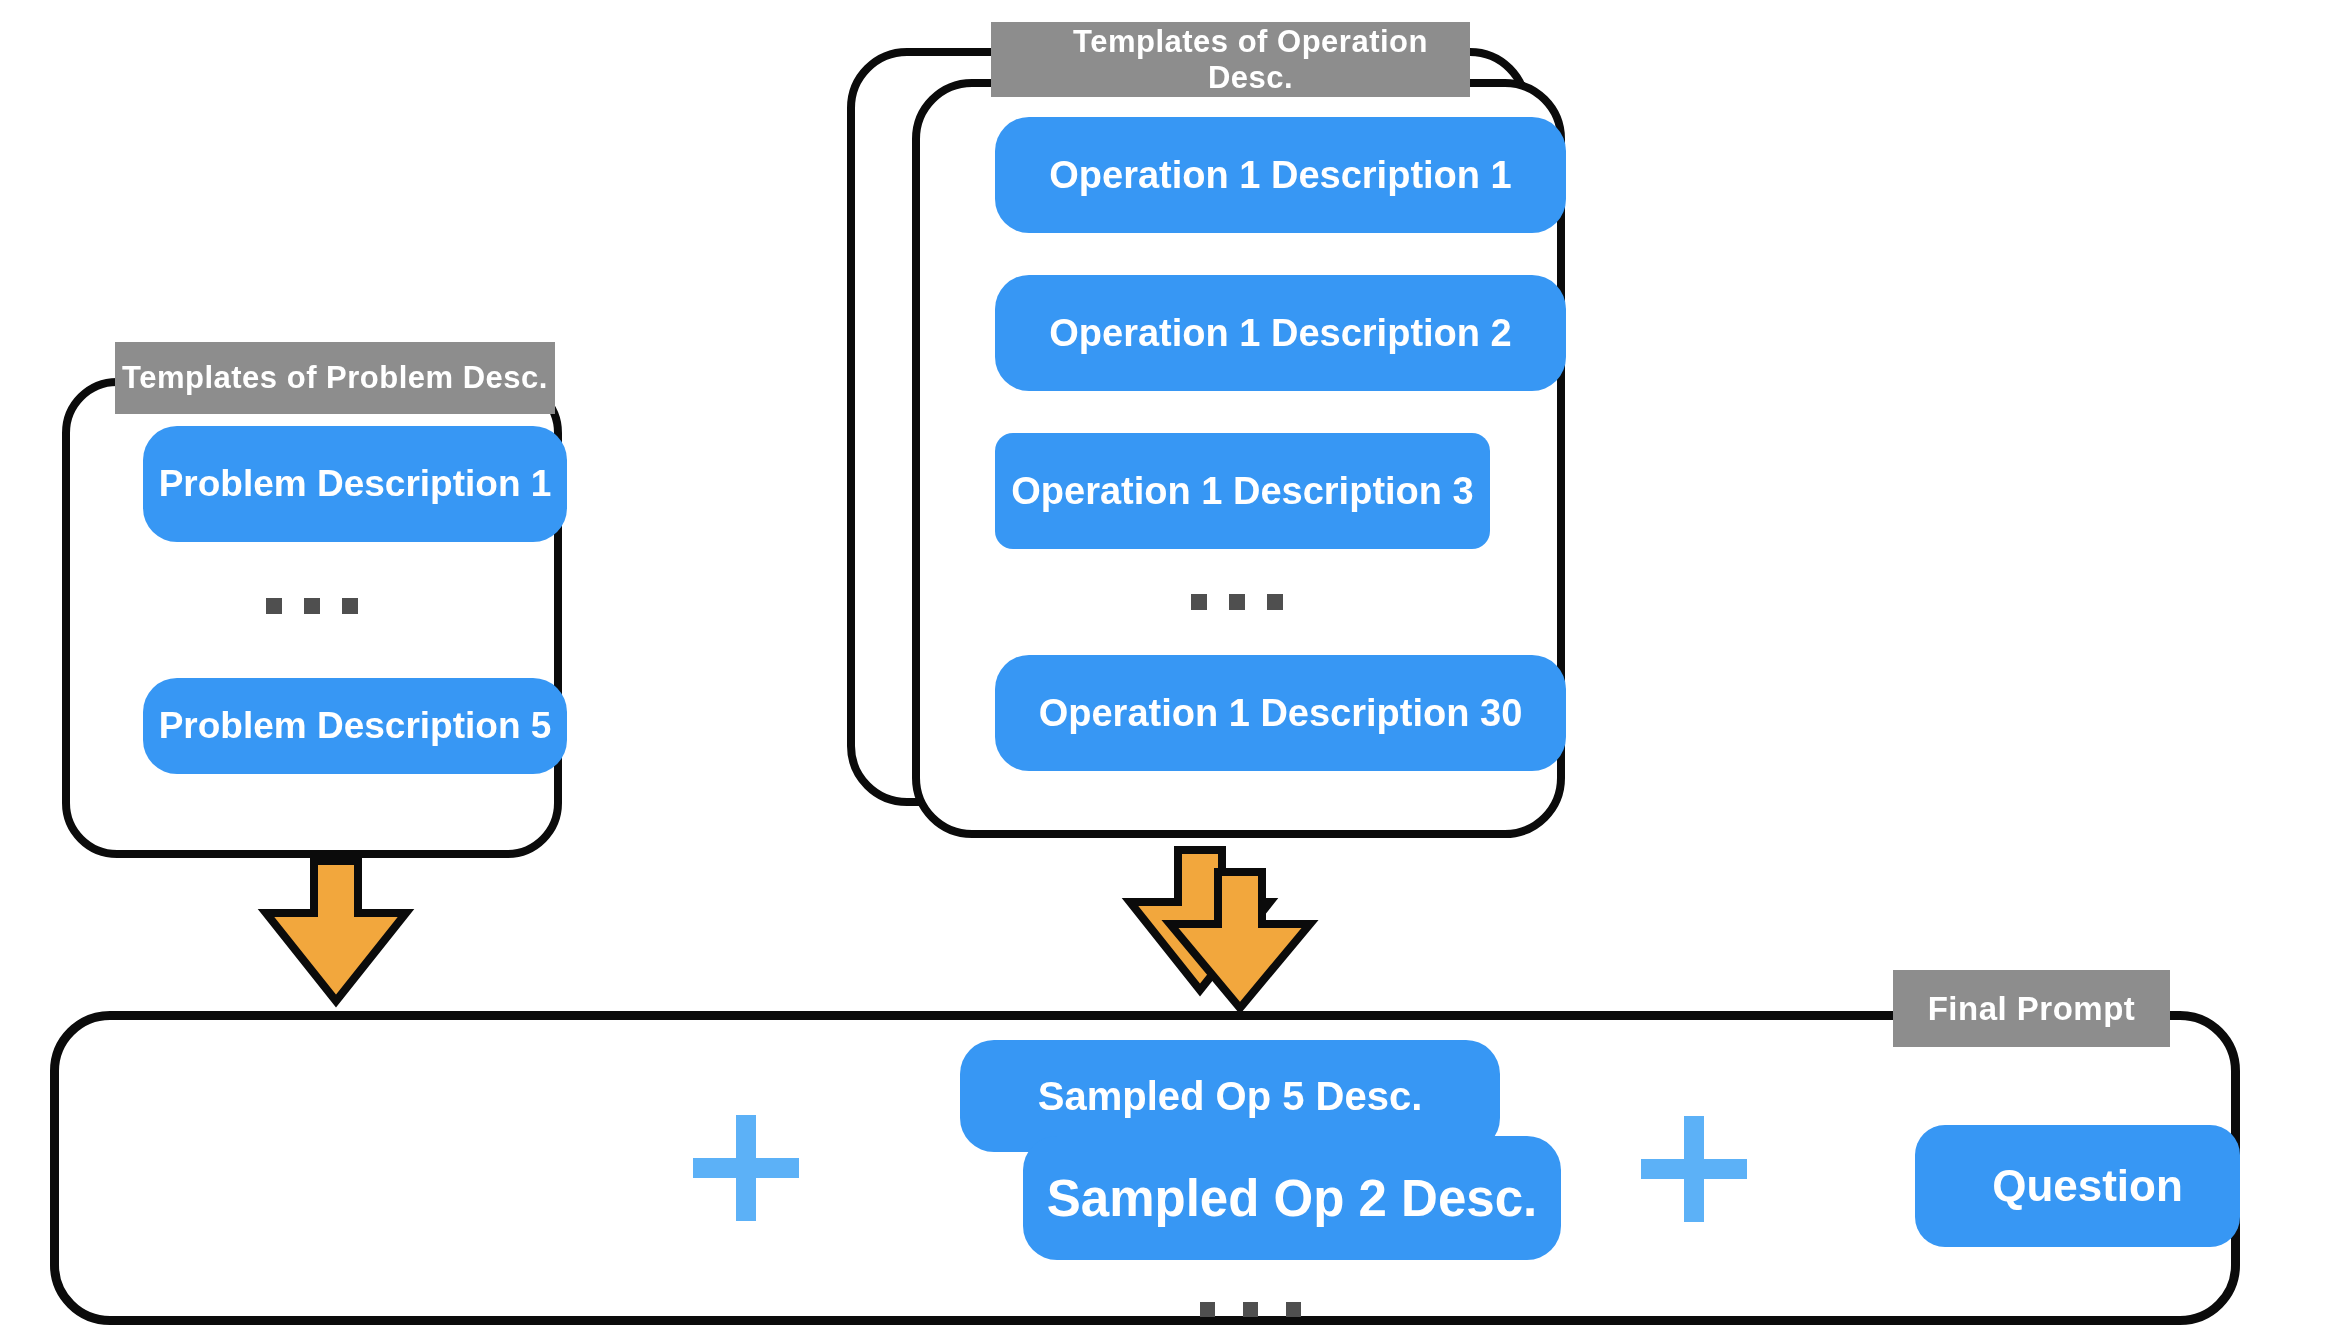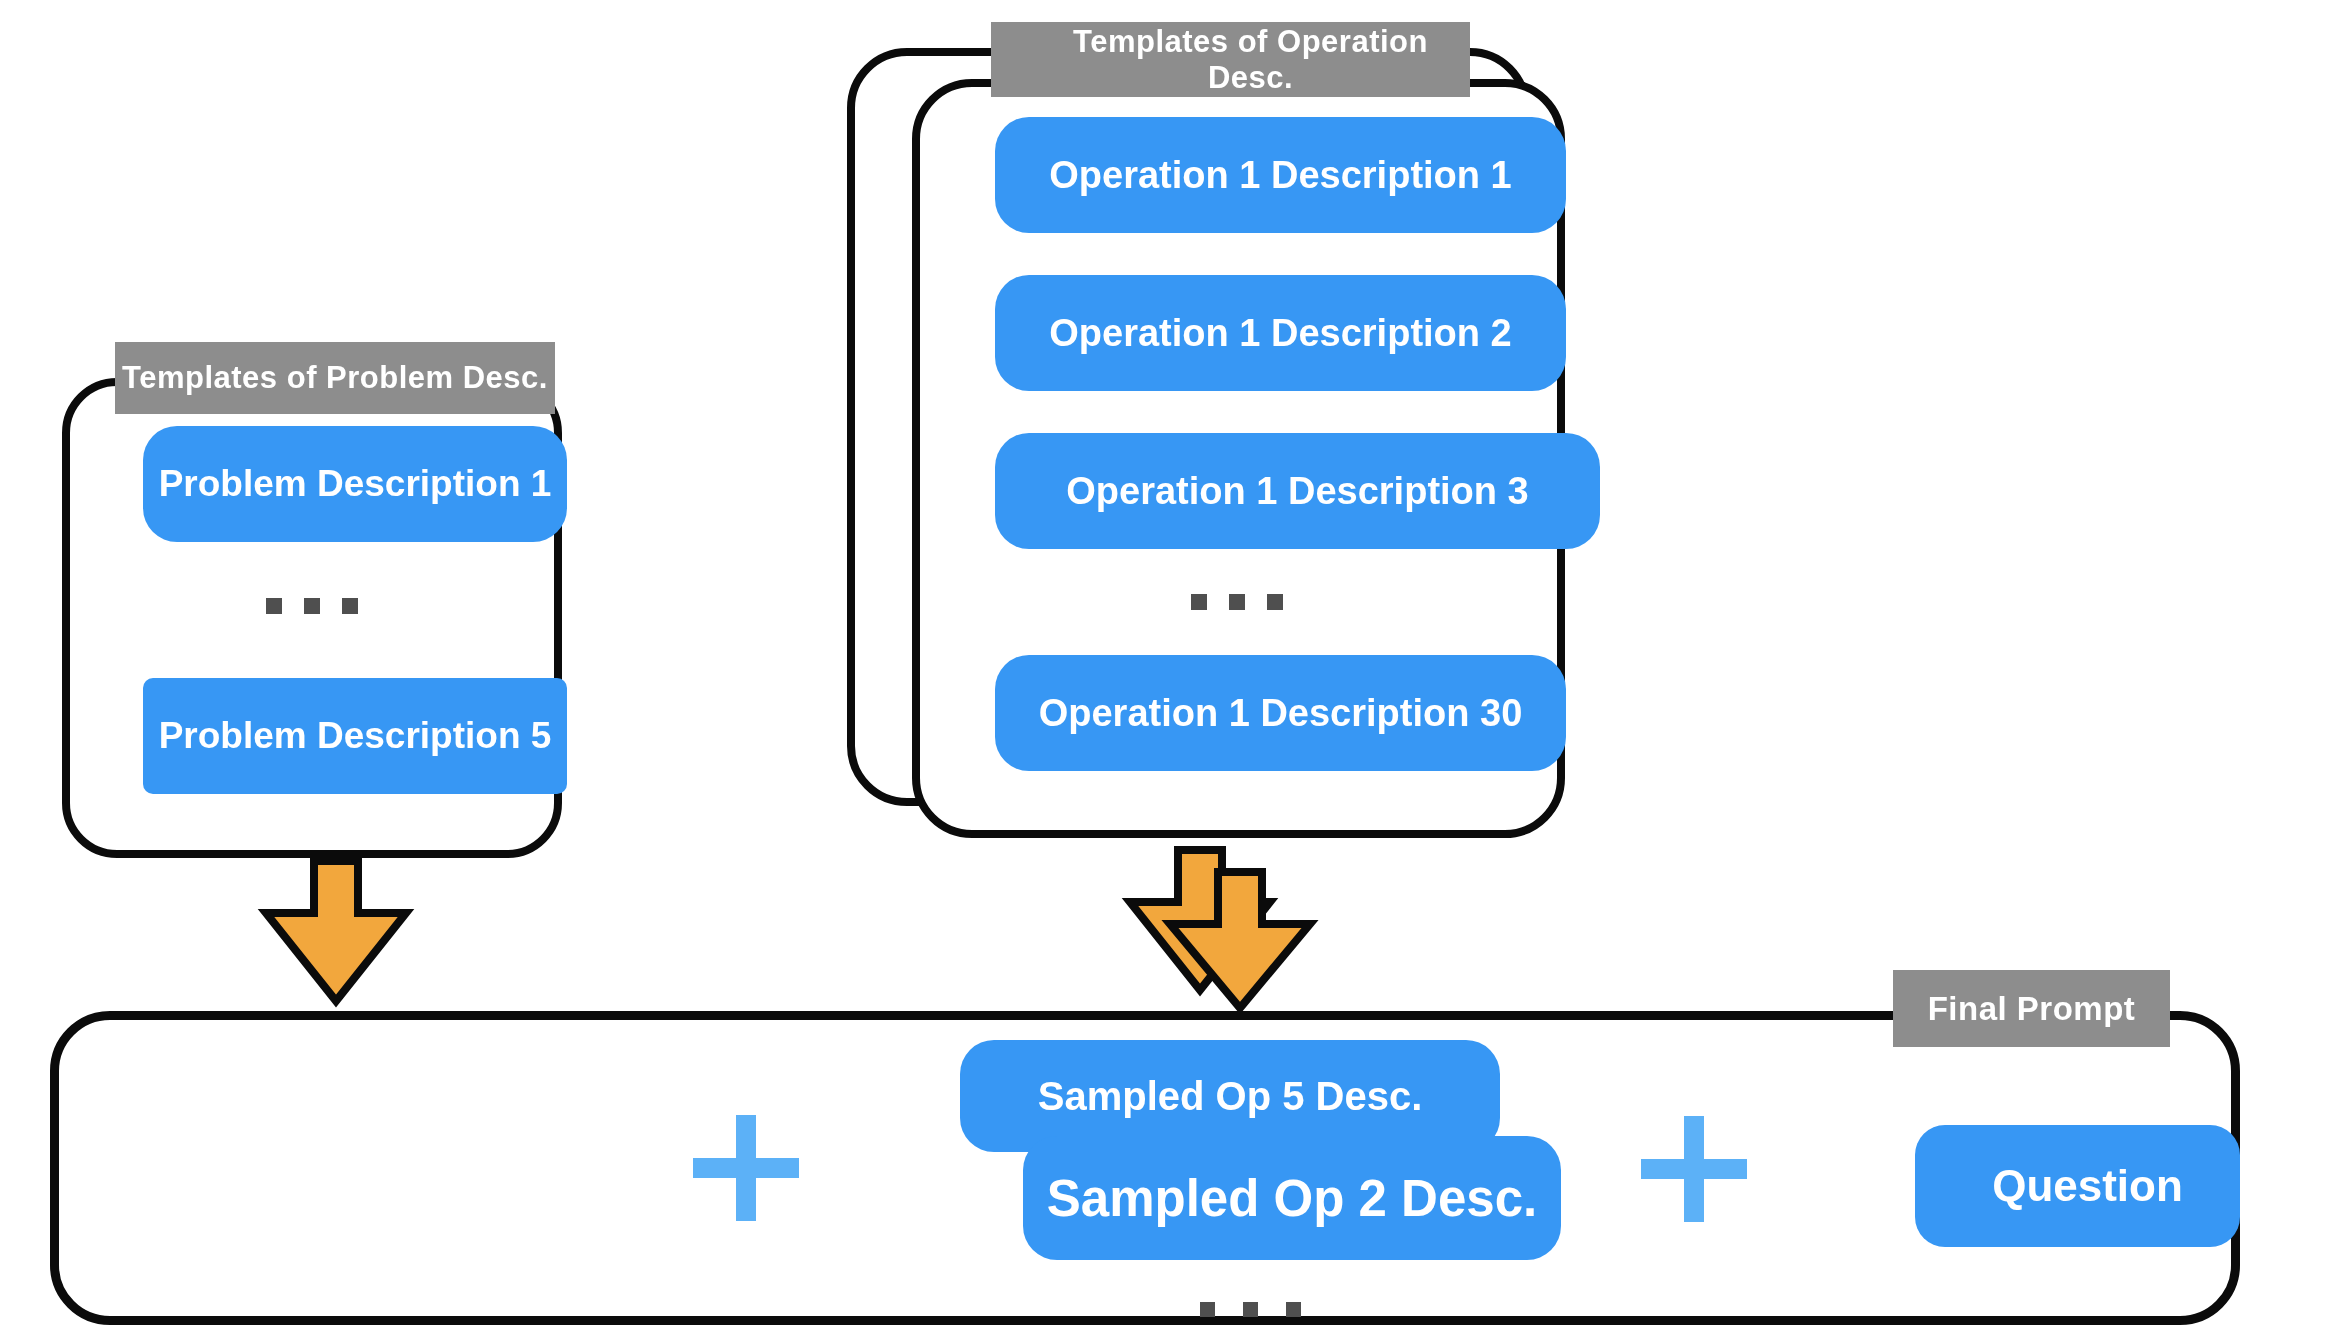--- a/index.html
+++ b/index.html
@@ -71,39 +71,39 @@
   <div class="abs tag" style="left:115px;top:342px;width:440px;height:72px;font-size:31px;">Templates of Problem Desc.</div>
 
   <div class="abs pill" style="left:100px;top:426px;width:424px;height:116px;font-size:37px;">Problem Description 1</div>
 
   <div class="abs dots dots-lg" style="left:266px;top:598px;">
       <i></i>
       <i></i>
       <i></i>
     </div>
 
-  <div class="abs pill" style="left:100px;top:678px;width:424px;height:116px;font-size:37px;border-radius:10px;">Problem Description 5</div>
+  <div class="abs pill" style="left:100px;top:678px;width:424px;height:96px;font-size:37px;">Problem Description 5</div>
 
   <div class="abs" style="left:256px;top:849px;width:160px;height:160px;">
     <svg width="160" height="160" viewBox="0 0 160 160">
       <polygon points="58,12 102,12 102,64 150,64 80,152 10,64 58,64" fill="var(--orange)" stroke="var(--ink)" stroke-width="8" stroke-linejoin="miter"></polygon>
     </svg>
   </div>
 
   <div class="abs frame" style="left:847px;top:48px;width:683px;height:758px;border-radius:60px;"></div>
 
   <div class="abs frame" style="left:912px;top:79px;width:653px;height:759px;border-radius:60px;"></div>
 
   <div class="abs tag" style="left:991px;top:22px;width:479px;height:75px;font-size:31px;padding-left:40px;">Templates of Operation Desc.</div>
 
   <div class="abs pill" style="left:952px;top:117px;width:571px;height:116px;font-size:38px;">Operation 1 Description 1</div>
 
   <div class="abs pill" style="left:952px;top:275px;width:571px;height:116px;font-size:38px;">Operation 1 Description 2</div>
 
-  <div class="abs pill" style="left:952px;top:433px;width:605px;height:116px;font-size:38px;">Operation 1 Description 3</div>
+  <div class="abs pill" style="left:952px;top:433px;width:495px;height:116px;font-size:38px;border-radius:18px;">Operation 1 Description 3</div>
 
   <div class="abs dots dots-lg" style="left:1191px;top:594px;">
       <i></i>
       <i></i>
       <i></i>
     </div>
 
   <div class="abs pill" style="left:952px;top:655px;width:571px;height:116px;font-size:38px;">Operation 1 Description 30</div>
 
   <div class="abs" style="left:1120px;top:842px;width:200px;height:172px;">

